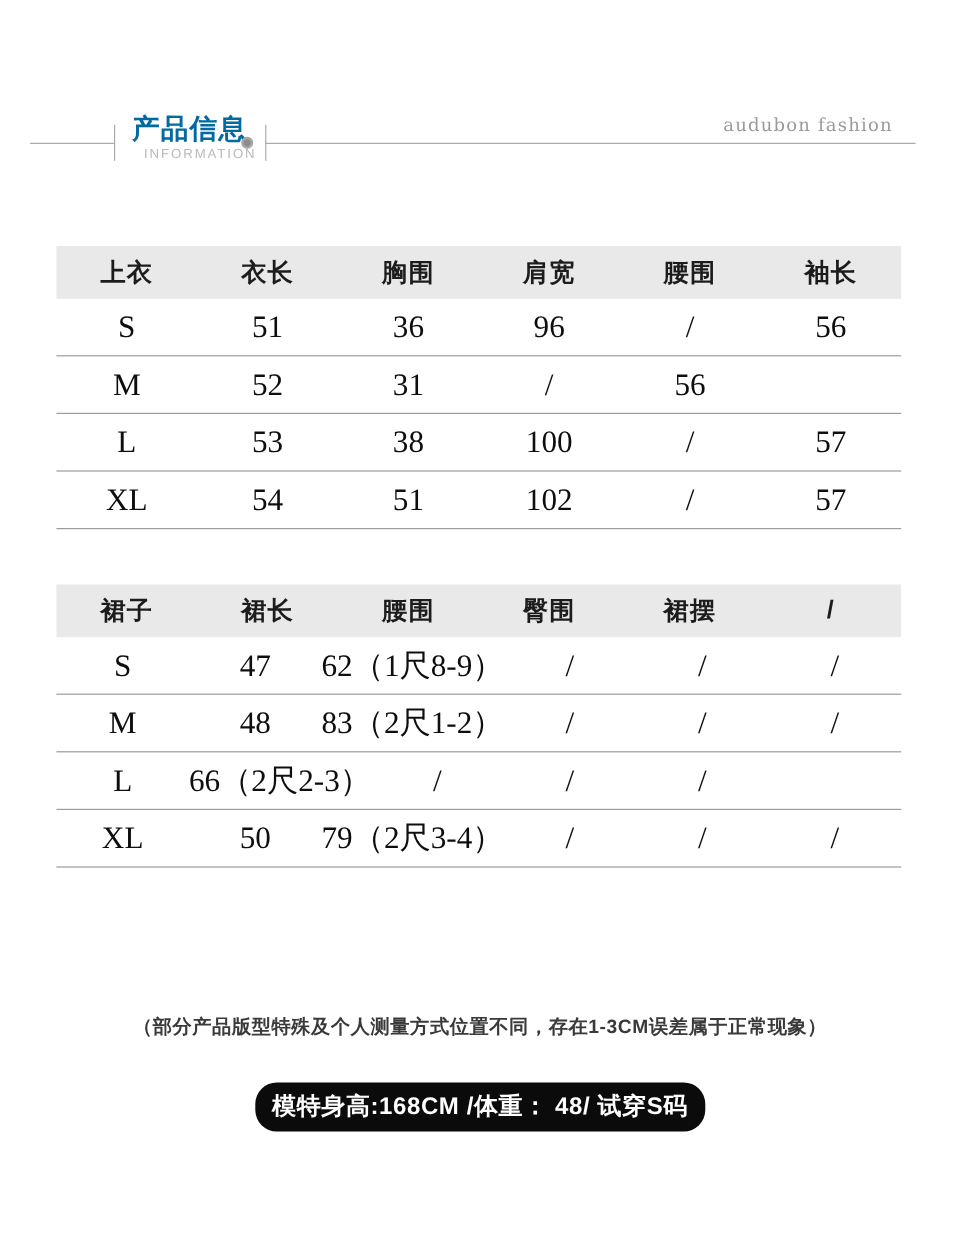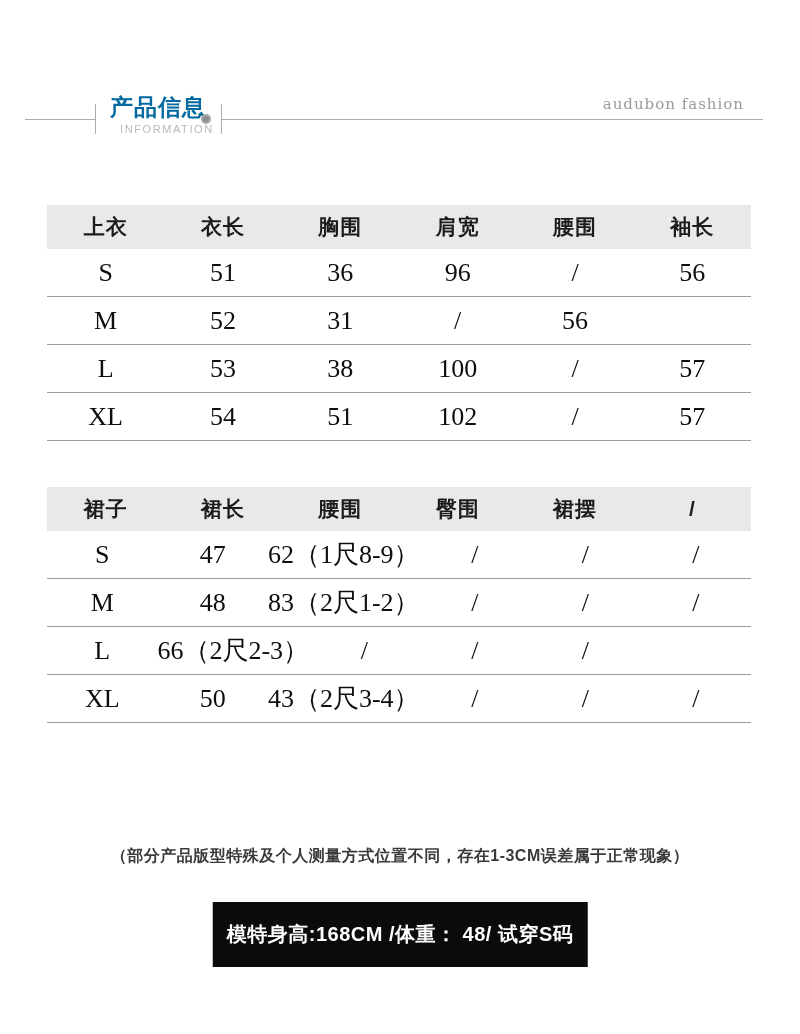--- a/index.html
+++ b/index.html
@@ -56,23 +56,23 @@
   }
 
   
   .disclaimer {
     position:absolute; top:846px; left:0; width:100%; margin:0;
     text-align:center; font-size:16px; font-weight:bold; color:#3a3a3a;
     letter-spacing:0.5px;
   }
   .model-bar {
     position:absolute; top:902px; left:50%; transform:translateX(-50%);
-    height:41px; line-height:41px; padding:12px 14px;
+    height:41px; line-height:41px; padding:0 14px;
     background:var(--bar-bg,#0b0b0b); color:#ffffff;
-    font-size:20px; font-weight:bold; white-space:nowrap; letter-spacing:0.5px;
+    font-size:20px; font-weight:bold; white-space:nowrap; letter-spacing:0.5px;border-radius:18px;
   }
 </style>
 </head>
 <body style="--header-bg: #e9e9e9; --divider: #9c9c9c; --bar-bg: #0b0b0b; --accent-dot: #8d8d8d; --rule: #ababab;">
 
 <div class="page">
 
   <header class="hdr">
     <span class="hrule left"></span>
     <span class="htick t1"></span>
@@ -154,21 +154,21 @@
       <div class="trow tbody-row">
         <div class="tcell bcell">L</div>
         <div class="tcell bcell">66（2尺2-3）</div>
         <div class="tcell bcell">/</div>
         <div class="tcell bcell">/</div>
         <div class="tcell bcell">/</div>
       </div>
       <div class="trow tbody-row">
         <div class="tcell bcell">XL</div>
         <div class="tcell bcell">50</div>
-        <div class="tcell bcell">43（2尺3-4）</div>
+        <div class="tcell bcell">79（2尺3-4）</div>
         <div class="tcell bcell">/</div>
         <div class="tcell bcell">/</div>
         <div class="tcell bcell">/</div>
       </div>
     </section>
 
   <p class="disclaimer">（部分产品版型特殊及个人测量方式位置不同，存在1-3CM误差属于正常现象）</p>
 
   <div class="model-bar">模特身高:168CM /体重： 48/ 试穿S码</div>
 

